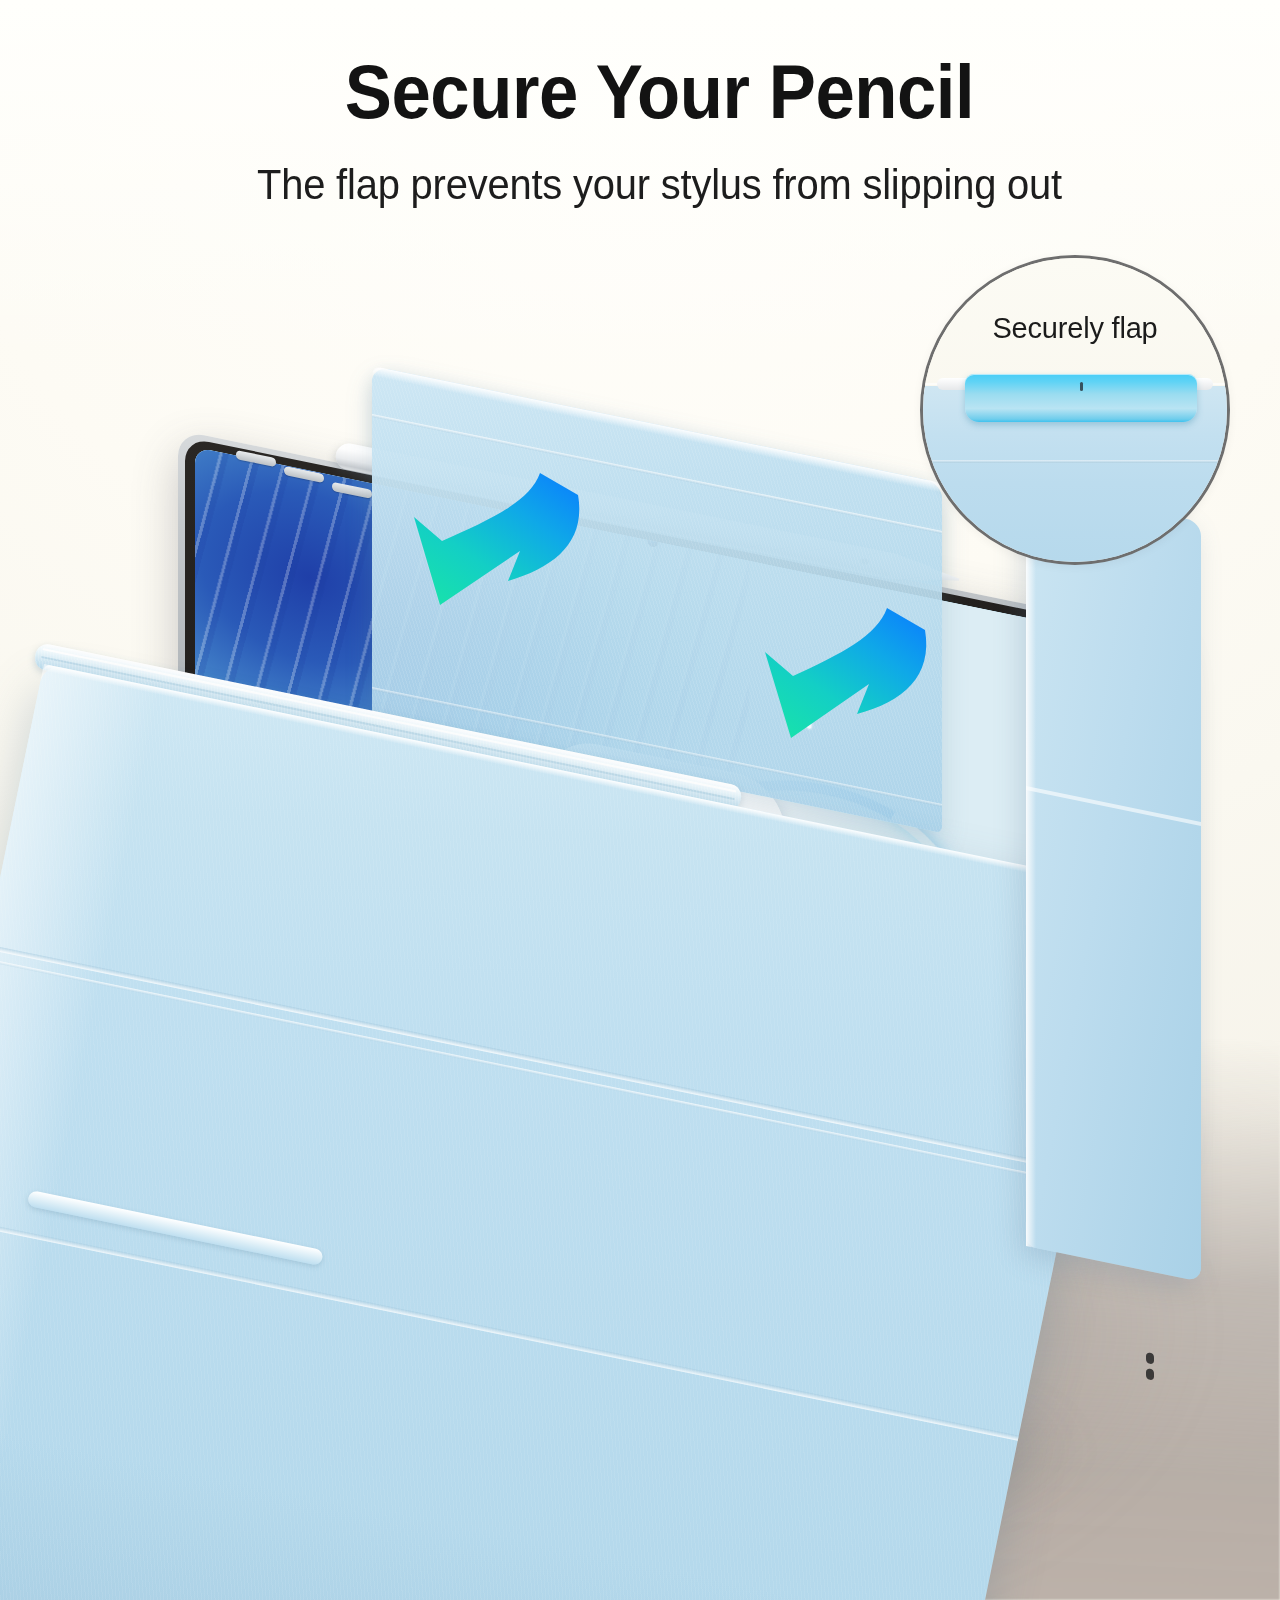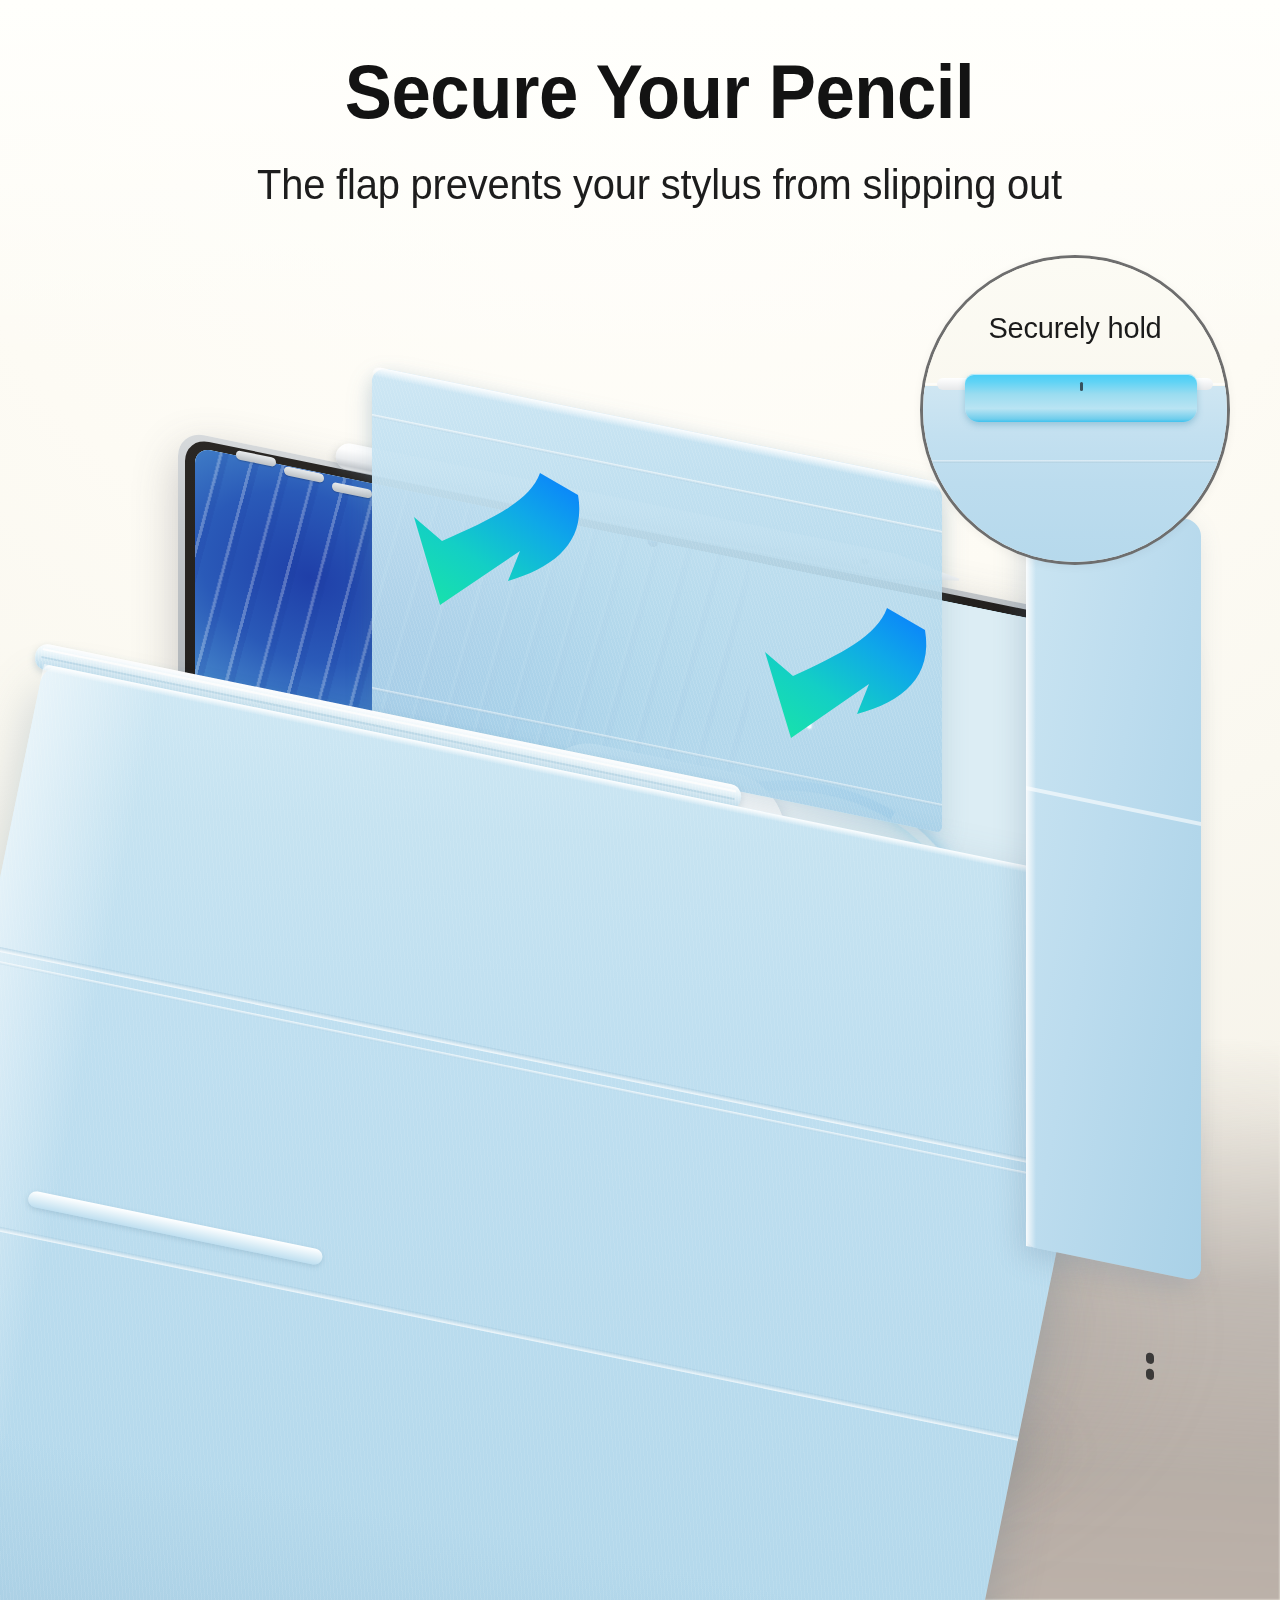--- a/index.html
+++ b/index.html
@@ -461,16 +461,16 @@
   </div>
 
   <div class="inset">
     <div class="inset-upper"></div>
     <div class="inset-case"></div>
     <div class="inset-caseline"></div>
     <div class="inset-pencil"></div>
     <div class="inset-flap">
       <div class="inset-flap-dot"></div>
     </div>
-    <div class="inset-label">Securely hold</div>
+    <div class="inset-label">Securely flap</div>
   </div>
 
 </div>
 
 </body></html>

